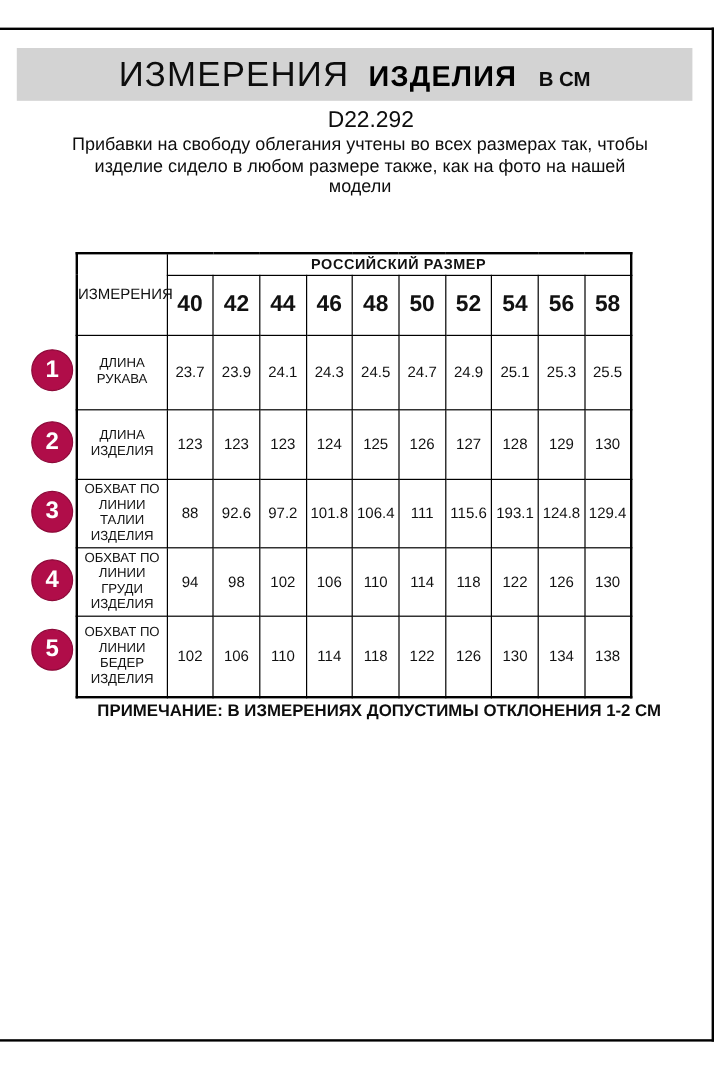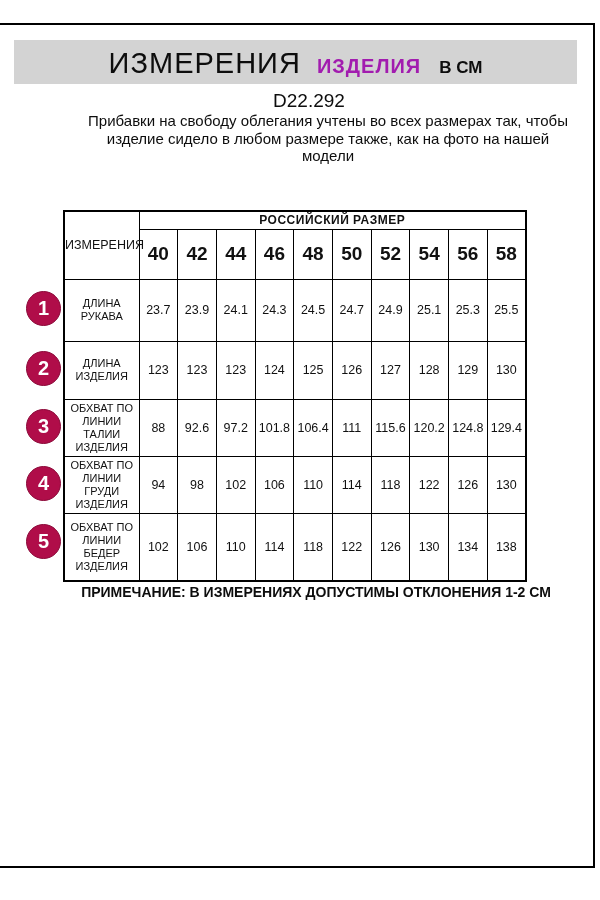--- a/index.html
+++ b/index.html
@@ -33,25 +33,25 @@
     display:flex;align-items:baseline;
     margin-top:7px;
   }
   .title-main{
     font-size:29px;
     font-weight:normal;
     letter-spacing:1px;
     color:#0d0d0d;
   }
   .title-secondary{
-    font-size:20px;
+    font-size:24px;
     font-weight:bold;
     letter-spacing:1px;
     margin-left:16px;
-    color:#a21caf;
+    color:#000000;
   }
   .title-unit{
     font-size:17px;
     font-weight:bold;
     margin-left:18px;
     color:#0d0d0d;
   }
   .article-code{
     position:absolute;
     left:0;top:90px;
@@ -62,21 +62,20 @@
     padding-left:9px;
   }
   .description{
     position:absolute;
     left:55px;top:112px;
     width:490px;
     text-align:center;
     font-size:15px;
     line-height:17.5px;
     color:#0d0d0d;
-    margin-left:28px;
   }
   table.size-table{
     position:absolute;
     left:63px;top:210px;
     width:464px;
     border-collapse:collapse;
     table-layout:fixed;
   }
   table.size-table td{
     border:1.5px solid #000;
@@ -215,21 +214,21 @@
     </tr>
     <tr class="r3">
       <td class="mlabel">ОБХВАТ ПО ЛИНИИ ТАЛИИ ИЗДЕЛИЯ</td>
       <td class="val">88</td>
       <td class="val">92.6</td>
       <td class="val">97.2</td>
       <td class="val">101.8</td>
       <td class="val">106.4</td>
       <td class="val">111</td>
       <td class="val">115.6</td>
-      <td class="val">120.2</td>
+      <td class="val">193.1</td>
       <td class="val">124.8</td>
       <td class="val">129.4</td>
     </tr>
     <tr class="r4">
       <td class="mlabel">ОБХВАТ ПО ЛИНИИ ГРУДИ ИЗДЕЛИЯ</td>
       <td class="val">94</td>
       <td class="val">98</td>
       <td class="val">102</td>
       <td class="val">106</td>
       <td class="val">110</td>

